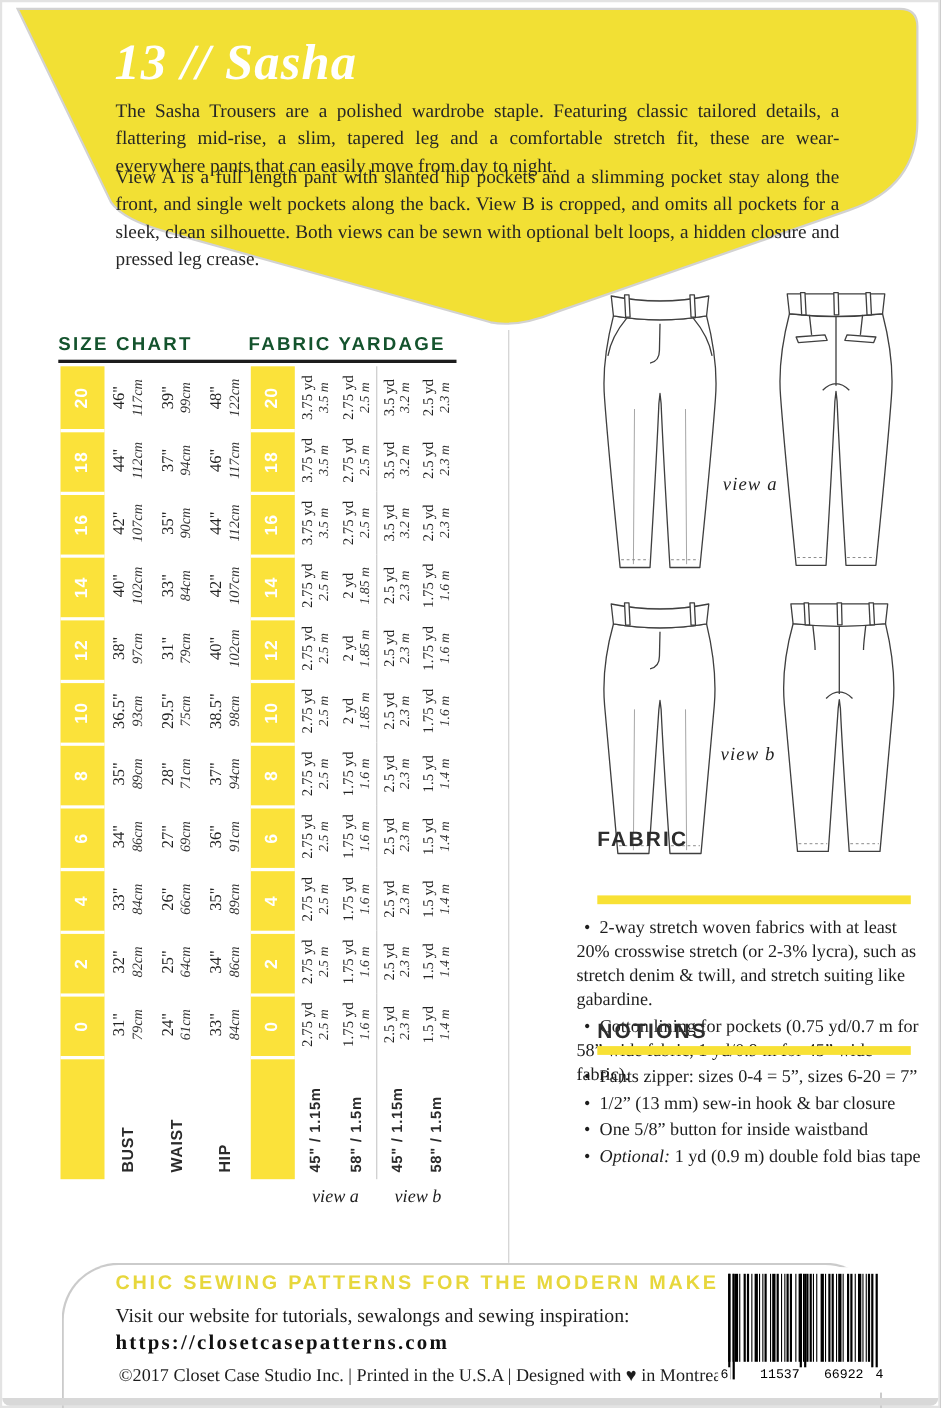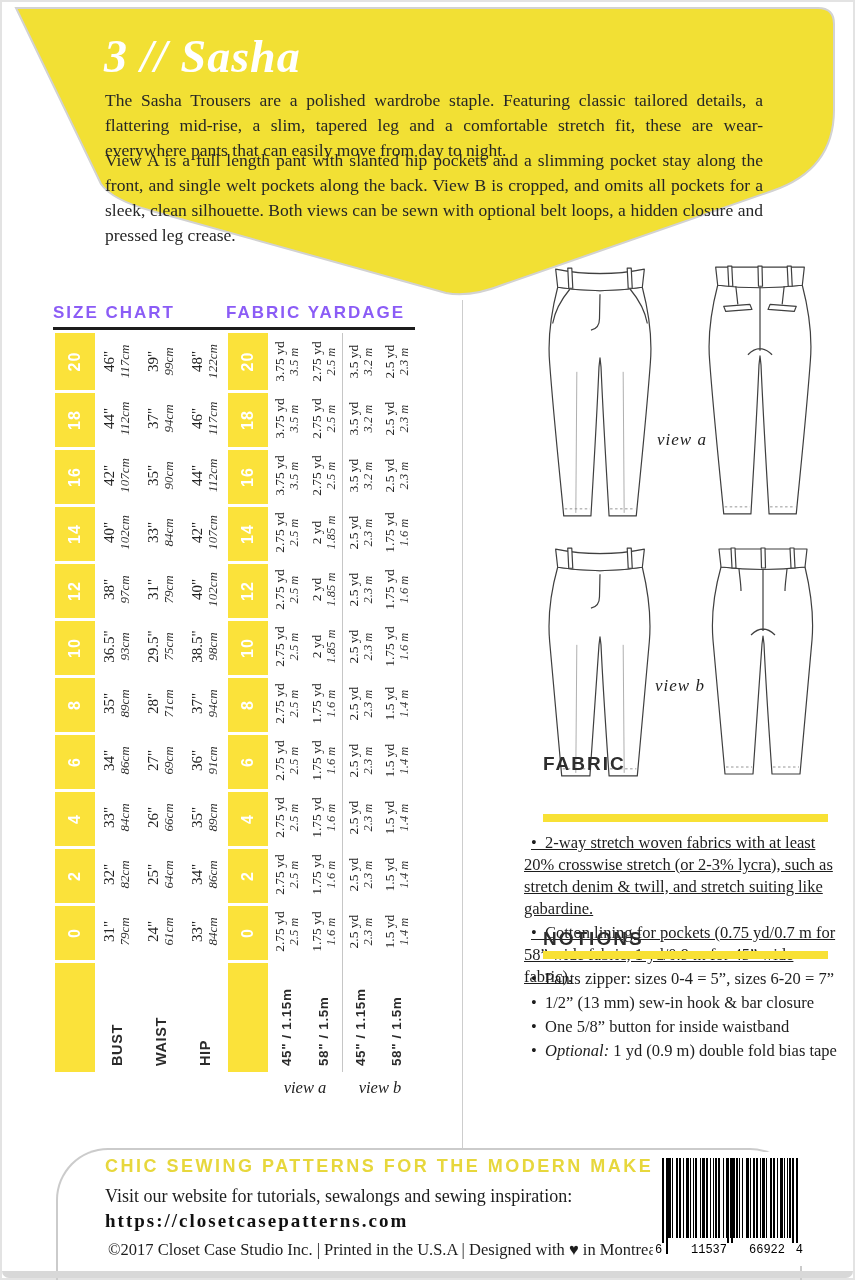--- a/index.html
+++ b/index.html
@@ -14,21 +14,21 @@
   
   .flap-svg{left:0;top:0;}
   .flap-title{left:104px;top:30px;font-family:"Liberation Serif",serif;font-style:italic;
               font-weight:700;font-size:46px;color:#fff;letter-spacing:1px;}
   .flap-p{left:105px;width:658px;font-size:17.5px;line-height:1.42;text-align:justify;color:#262626;}
   .p1{top:88px;} .p2{top:148px;}
   
   .vdivider{left:462px;top:300px;width:1px;height:848px;background:var(--gline);}
   
   .tbl-head{top:303px;font-family:"Liberation Sans",sans-serif;font-weight:700;
-            font-size:17px;letter-spacing:2px;color:#8b5cf6;}
+            font-size:17px;letter-spacing:2px;color:#14532d;}
   .h-size{left:53px;} .h-yard{left:226px;}
   .black-rule{left:53px;top:327px;width:362px;height:3px;background:var(--rule);}
   
   .rot-wrap{overflow:visible;}
   .rot-inner{position:absolute;left:0;transform:rotate(-90deg);transform-origin:0 0;}
   .grid{display:grid;}
   .cell{display:flex;flex-direction:column;align-items:center;justify-content:center;
         line-height:1.12;min-width:0;}
   .ylw{background:var(--yellow-t);border-right:3px solid #fff;
        font-family:"Liberation Sans",sans-serif;font-weight:700;color:#fff;
@@ -72,21 +72,21 @@
 </style>
 </head>
 <body>
 
 <div class="page">
 
   <svg class="abs flap-svg" width="855" height="312" viewBox="0 0 855 312">
     <path d="M 16,8 L 818,8 Q 834,8 834,24 L 834,110 Q 834,170 772,191 L 505,284
              Q 470,298 446,293 L 152,211 Q 112,200 101,184 L 16,8 Z" fill="#f2e034" stroke="#d2d2d2" stroke-width="2"></path>
   </svg>
-  <div class="abs flap-title">3 // Sasha</div>
+  <div class="abs flap-title">13 // Sasha</div>
   <div class="abs flap-p p2">View A is a full length pant with slanted hip pockets and a slimming pocket stay along the front, and single welt pockets along the back. View B is cropped, and omits all pockets for a sleek, clean silhouette. Both views can be sewn with optional belt loops, a hidden closure and pressed leg crease.</div>
   <div class="abs flap-p p1">The Sasha Trousers are a polished wardrobe staple. Featuring classic tailored details, a flattering mid-rise, a slim, tapered leg and a comfortable stretch fit, these are wear-everywhere pants that can easily move from day to night.</div>
 
   <div class="abs vdivider"></div>
 
   <div class="abs tbl-head h-size">SIZE CHART</div>
   <div class="abs tbl-head h-yard">FABRIC YARDAGE</div>
   <div class="abs black-rule"></div>
 
   <div class="abs rot-wrap" style="left:55px;top:333px;width:172px;height:739px;">
@@ -485,21 +485,21 @@
       <path fill="#fff" d="M27,12 L31,12 L32,32 L28,32 Z M57,12 L61,12 L61.5,32 L57.5,32 Z M86,12 L90,12 L91,32 L87,32 Z"></path>
       <path d="M59,33 L59,95 M47,99 Q59,87 71,99"></path>
       <path d="M35,33 C36,43 37,49 37,55 M83,33 C82,43 81,49 81,55"></path>
       <path stroke="#8a8a8a" stroke-width="0.9" stroke-dasharray="2.5 2.5" d="M22,231 L48,231 M69,231 L95,231"></path>
     </g>
   </svg>
   <div class="abs viewlabel" style="left:648px;top:676px;width:64px;">view b</div>
 
   <div class="abs sec-head" style="left:543px;top:753px;">FABRIC</div>
   <div class="abs sec-bar" style="left:543px;top:814px;width:285px;"></div>
-  <ul class="abs bullets" style="left:524px;top:832px;width:312px;text-decoration:underline;">
+  <ul class="abs bullets" style="left:524px;top:832px;width:312px;">
       <li>•&nbsp; 2-way stretch woven fabrics with at least 20% crosswise stretch (or 2-3% lycra), such as stretch denim &amp; twill, and stretch suiting like gabardine.</li>
       <li>•&nbsp; Cotton lining for pockets  (0.75 yd/0.7 m for 58” wide fabric, 1 yd/0.9 m for 45” wide fabric).</li>
     </ul>
 
   <div class="abs sec-head" style="left:543px;top:928px;">NOTIONS</div>
   <div class="abs sec-bar" style="left:543px;top:951px;width:285px;"></div>
   <ul class="abs bullets" style="left:524px;top:968px;width:314px;">
       <li>•&nbsp; Pants zipper: sizes 0-4 = 5”, sizes 6-20 = 7”</li>
       <li>•&nbsp; 1/2” (13 mm) sew-in hook &amp; bar closure</li>
       <li>•&nbsp; One 5/8” button for inside waistband</li>

